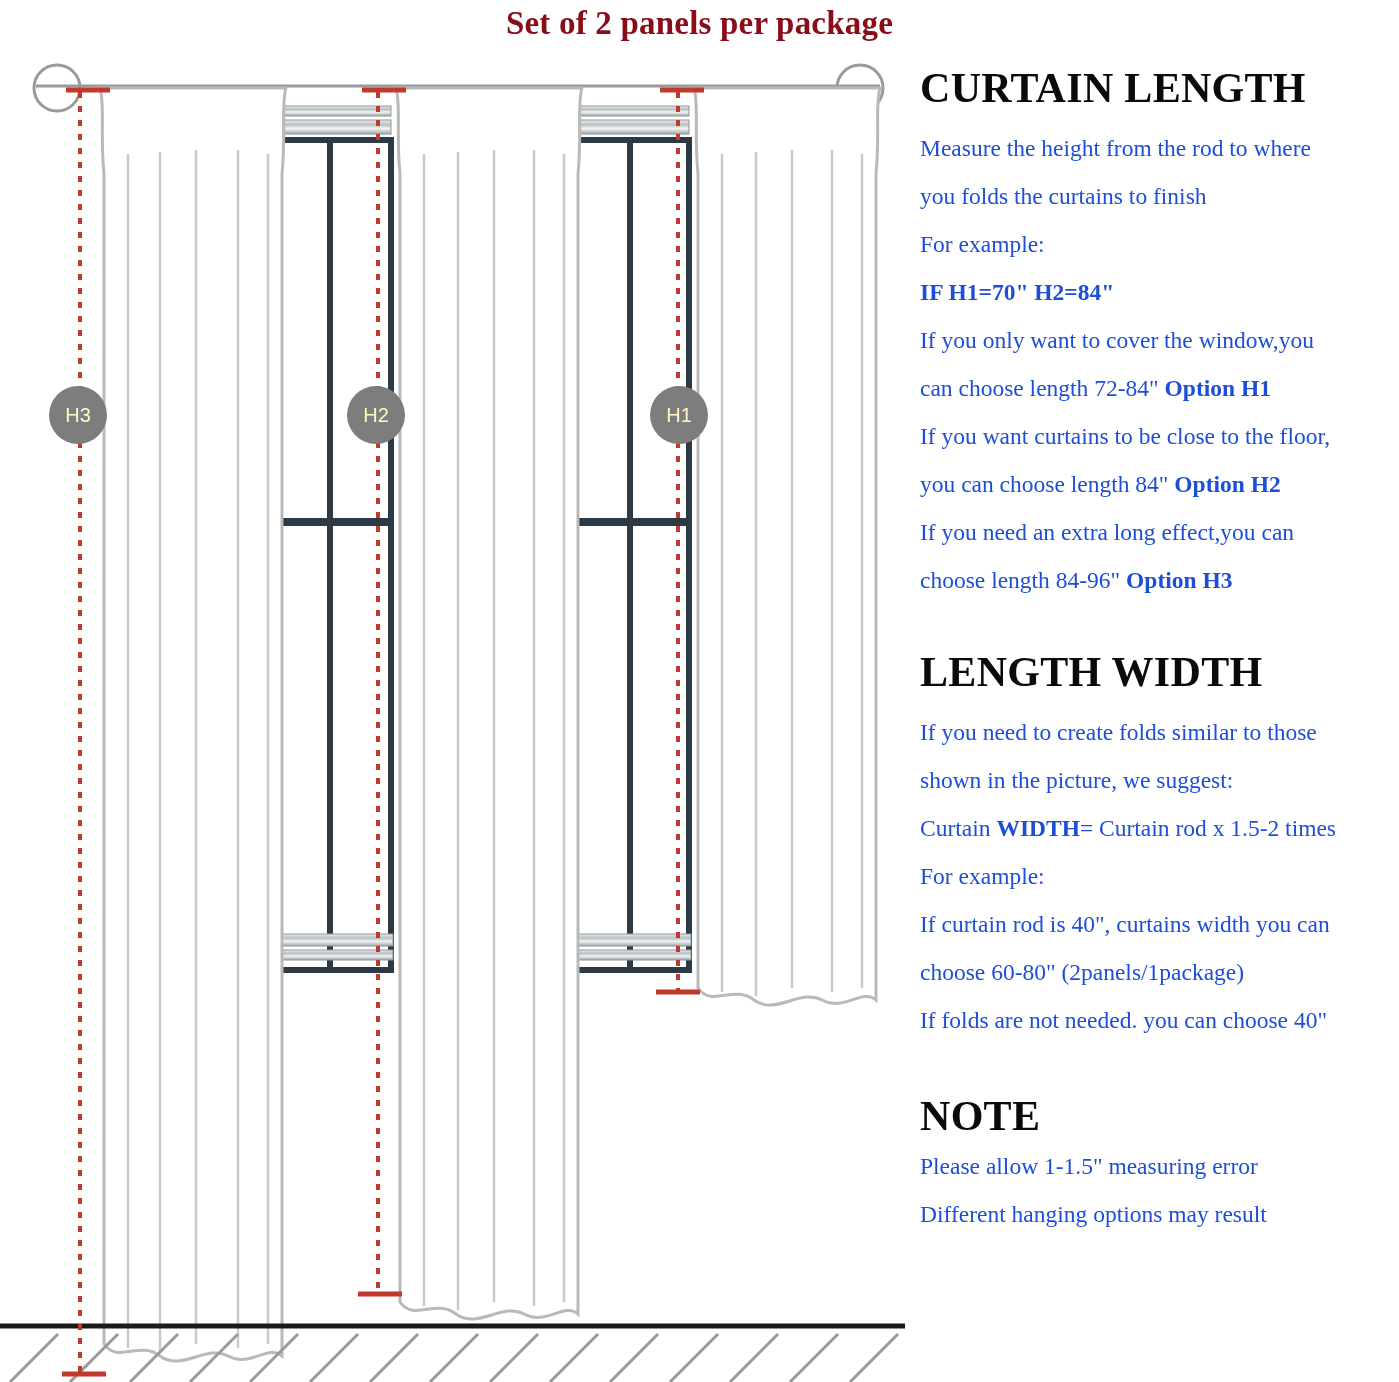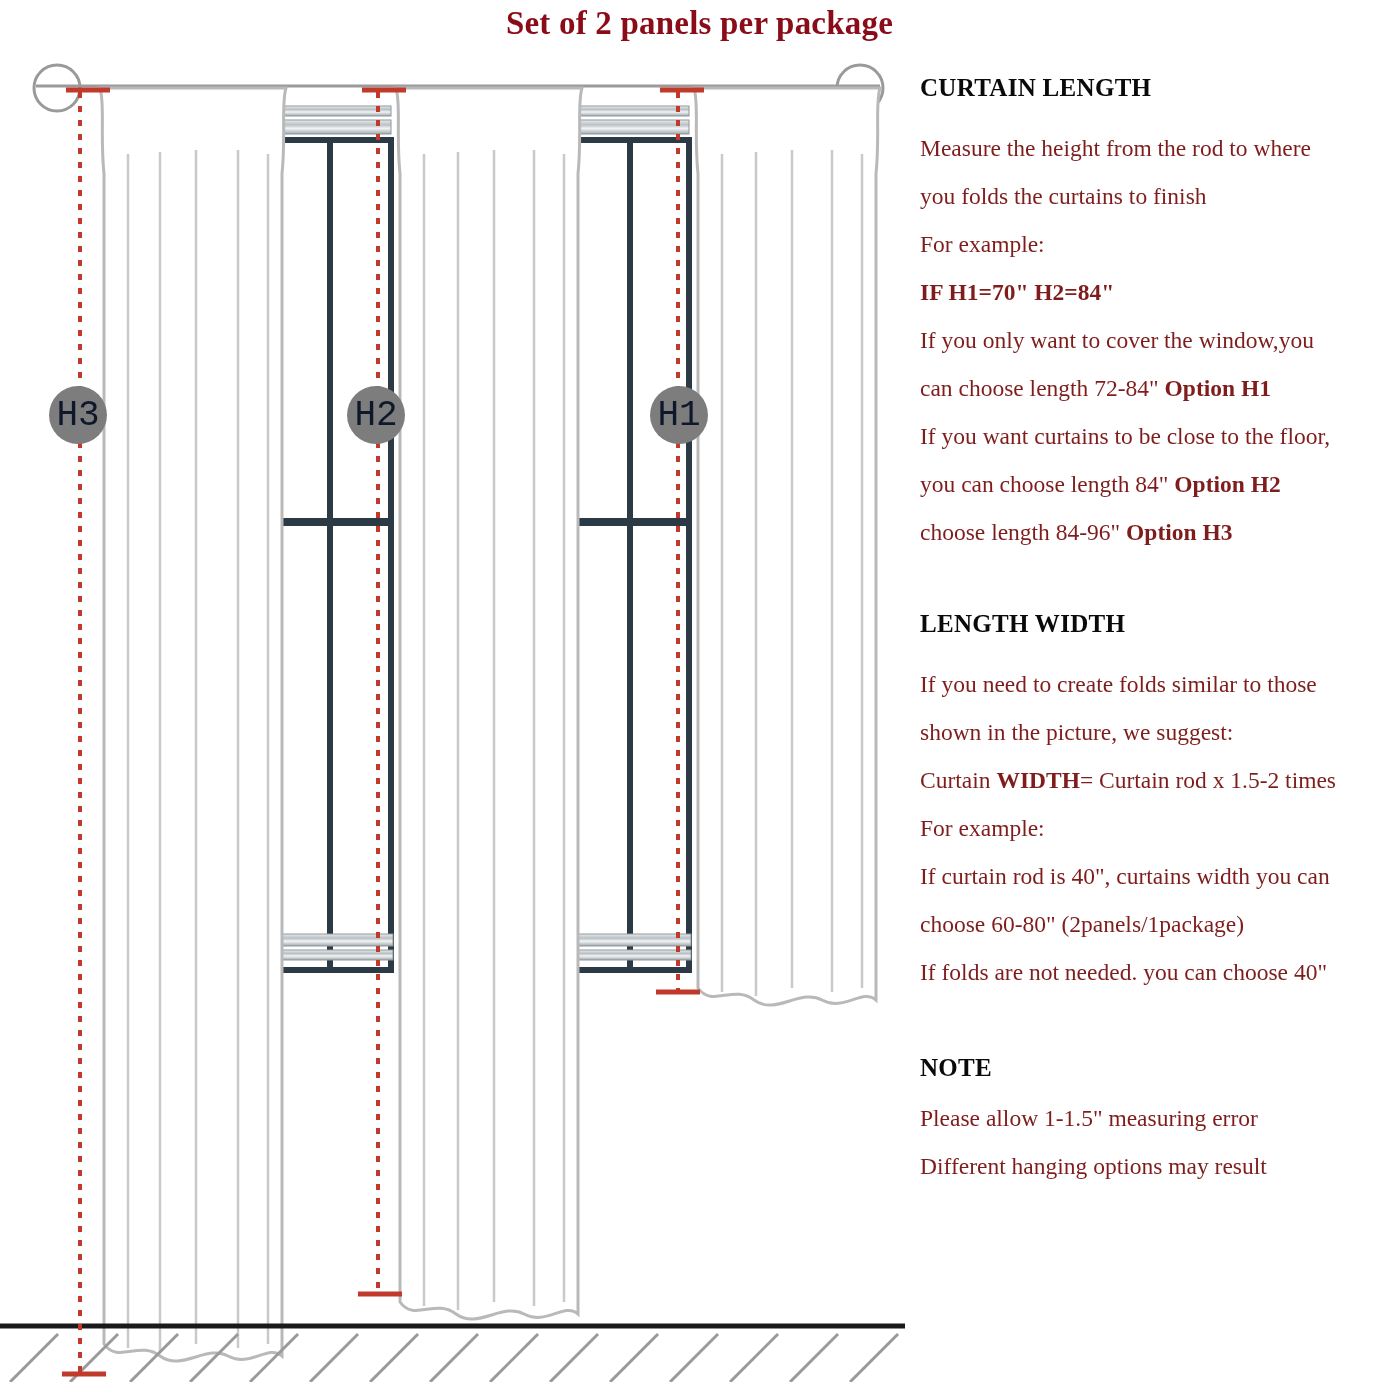--- a/index.html
+++ b/index.html
@@ -43,55 +43,55 @@
   }
   .diagram svg { display: block; }
 
   
   .hlabel {
     position: absolute;
     width: 58px;
     height: 58px;
     border-radius: 50%;
     background: #7d7d7d;
-    color: #0f172a;
-    font-family: Liberation Mono, monospace;
-    font-size: 36px;
+    color: #fef9c3;
+    font-family: Liberation Sans, sans-serif;
+    font-size: 20px;
     font-weight: normal;
     display: flex;
     align-items: center;
     justify-content: center;
     letter-spacing: 0px;
   }
   #hl-h3 { left: 49px;  top: 342px; }
   #hl-h2 { left: 347px; top: 342px; }
   #hl-h1 { left: 650px; top: 342px; }
 
   
   .textcol {
     position: absolute;
     left: 920px;
     top: 66px;
     width: 475px;
   }
   .sec-title {
     font-family: "Liberation Serif", serif;
     font-weight: bold;
-    font-size: 25px;
+    font-size: 42px;
     line-height: 44px;
     color: #0a0a0a;
     margin: 0 0 14px 0;
     letter-spacing: 0.3px;
   }
   .sec-body p {
     margin: 0;
     font-family: "Liberation Serif", serif;
     font-size: 23.5px;
     line-height: 48px;
-    color: #7f1d1d;
+    color: #1d4ed8;
     white-space: nowrap;
   }
   .sec-body b { font-weight: bold; }
   .section { margin-bottom: 0; }
   #section-length { margin-bottom: 46px; }
   #section-width { margin-bottom: 50px; }
   #section-note .sec-title { margin-bottom: 4px; }
 </style>
 </head>
 <body>
@@ -222,20 +222,21 @@
       <div class="sec-title">CURTAIN LENGTH</div>
       <div class="sec-body">
         <p>Measure the height from the rod to where</p>
         <p>you folds the curtains to finish</p>
         <p>For example:</p>
         <p><b>IF H1=70"  H2=84"</b></p>
         <p>If you only want to cover the window,you</p>
         <p><span>can choose length 72-84"</span><b> Option H1</b></p>
         <p>If you want curtains to be close to the floor,</p>
         <p><span>you can choose length 84"</span><b> Option H2</b></p>
+        <p>If you need an extra long effect,you can</p>
         <p><span>choose length 84-96"</span><b> Option H3</b></p>
       </div>
     </div>
 
     <div class="section" id="section-width">
       <div class="sec-title">LENGTH WIDTH</div>
       <div class="sec-body">
         <p>If you need to create folds similar to those</p>
         <p>shown in the picture, we suggest:</p>
         <p><span>Curtain </span><b>WIDTH</b><span>= Curtain rod x 1.5-2 times</span></p>

